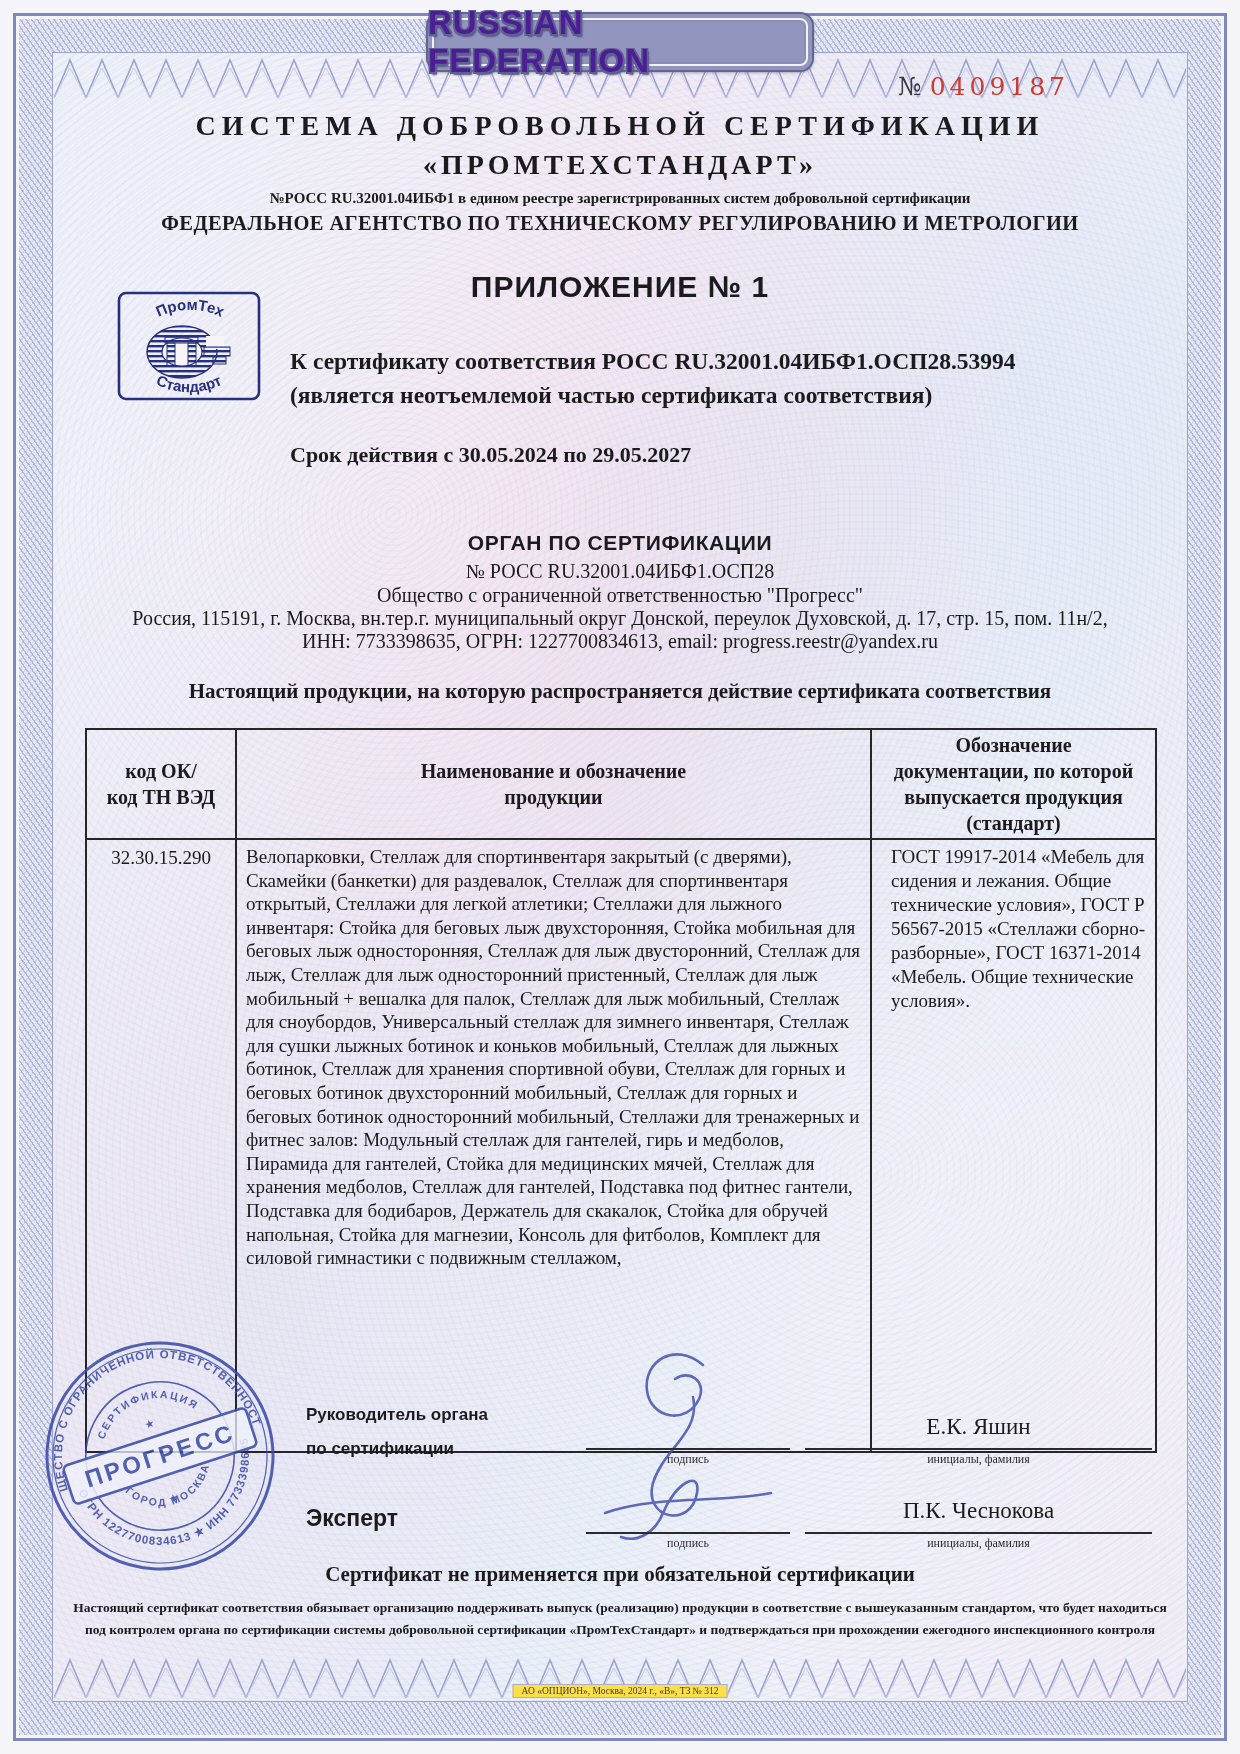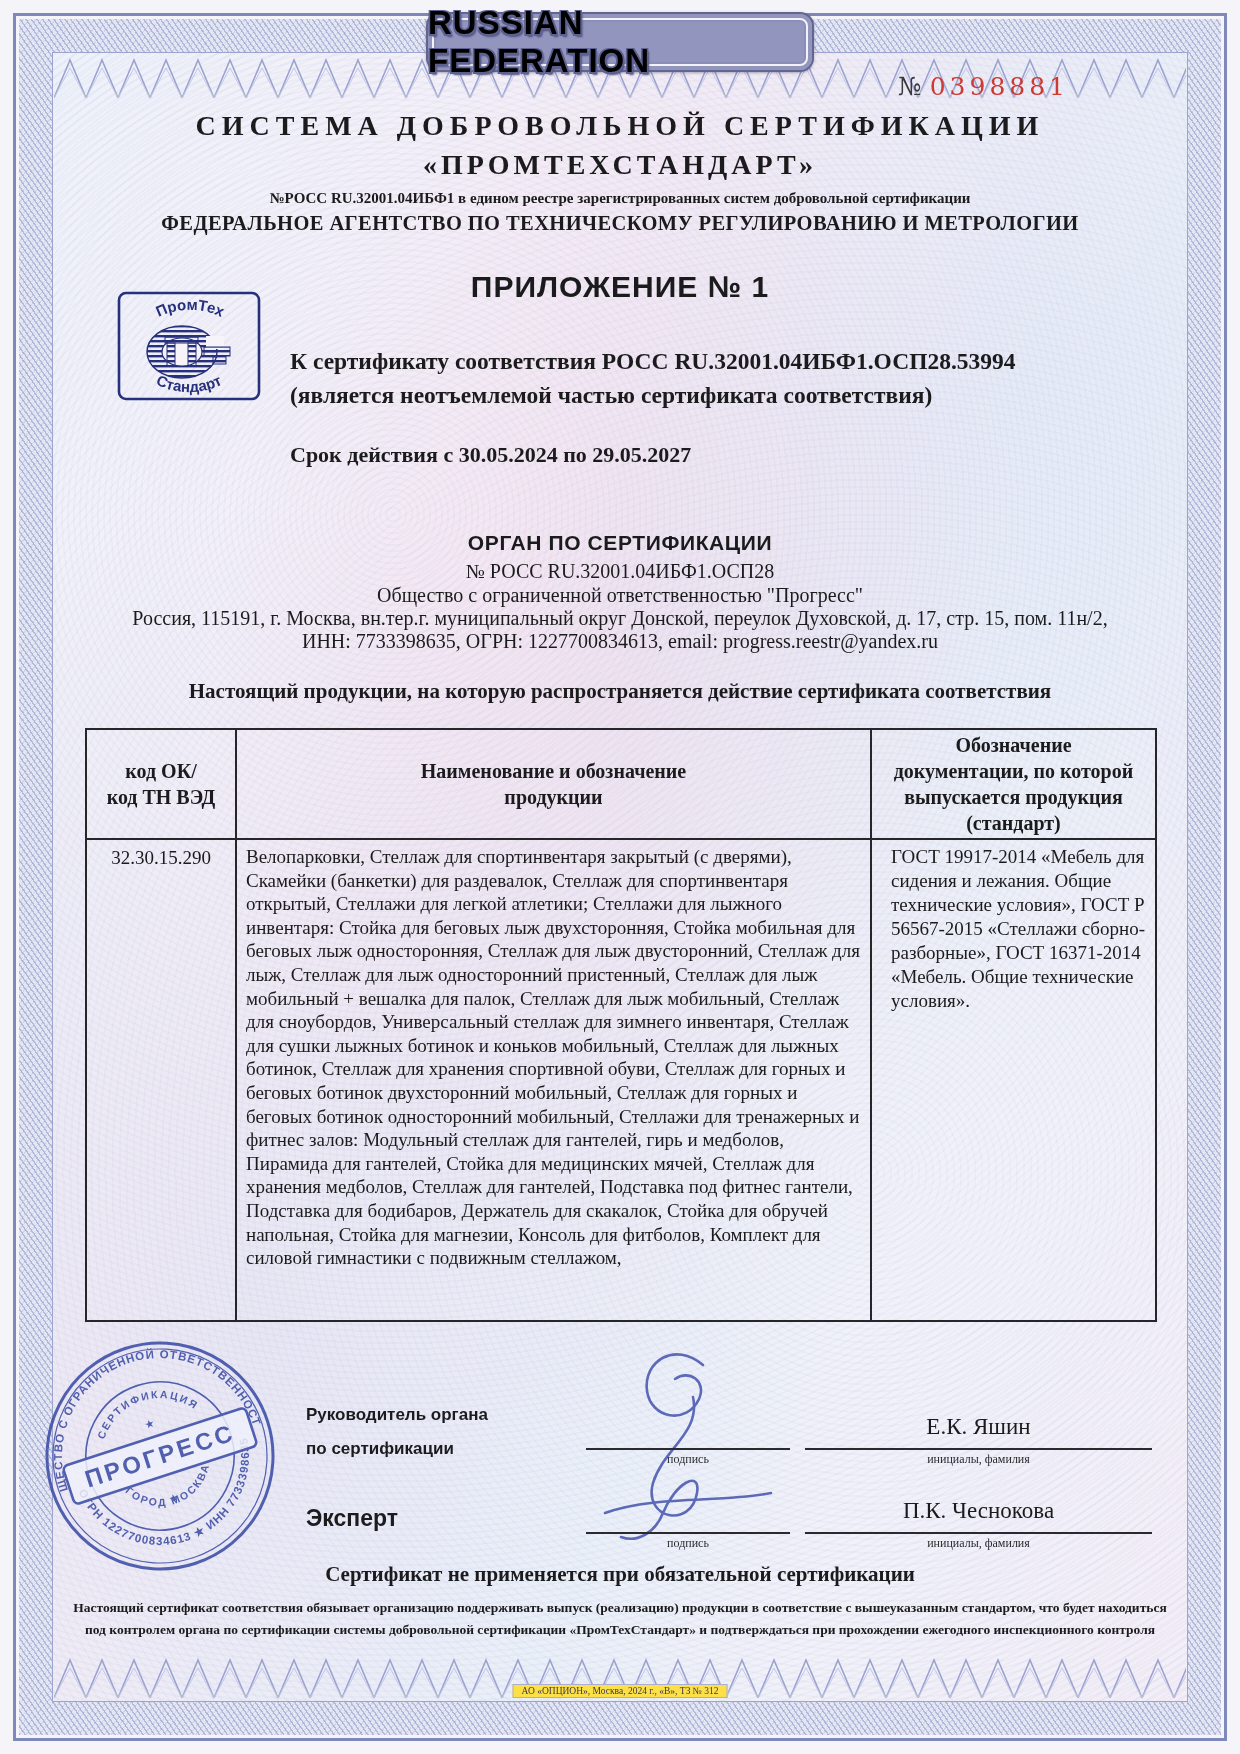--- a/index.html
+++ b/index.html
@@ -34,21 +34,21 @@
   
   .banner{
     position:absolute;top:12px;left:50%;transform:translateX(-50%);
     width:384px;height:56px;z-index:6;border-radius:14px;
     background:#9295be;border:2px solid #62668f;
     box-shadow:inset 0 0 0 4px #9295be, inset 0 0 0 6px #f2f2f8, inset 0 0 0 8px #8b8eb8, 0 1px 3px rgba(60,60,100,.4);
     display:flex;align-items:center;justify-content:center;
   }
   .banner span{
     font-family:"Liberation Sans",sans-serif;font-weight:bold;font-size:33px;letter-spacing:1px;
-    color:#000000;
+    color:#4c1d95;
     text-shadow:-1.5px -1.5px 0 #5d6190,1.5px -1.5px 0 #5d6190,-1.5px 1.5px 0 #5d6190,1.5px 1.5px 0 #5d6190,2px 3px 2px #4c4f7a;
   }
   
   .abs{position:absolute;}
   .ctr{left:0;right:0;text-align:center;}
   .sans{font-family:"Liberation Sans",sans-serif;}
   .prewrap{white-space:pre-line;}
   .doc-number{top:72px;left:898px;font-family:"DejaVu Serif",serif;font-size:25px;}
   .doc-number .no{color:#3a3a40;}
   .doc-number .val{color:#cd3a31;letter-spacing:4px;margin-left:8px;}
@@ -63,21 +63,21 @@
   .org-head{top:531px;font-size:21px;font-weight:bold;letter-spacing:.6px;}
   .org-no{top:560px;font-size:20px;}
   .org-name{top:584px;font-size:20px;}
   .org-addr{top:607px;font-size:20px;}
   .org-req{top:630px;font-size:20px;}
   .list-title{top:679px;font-size:21px;font-weight:bold;}
   
   .ptable{position:absolute;left:85px;top:728px;width:1068px;border:2px solid #26262a;background:rgba(255,255,255,.06);}
   .trow{display:grid;grid-template-columns:148px 635px 285px;}
   .trow.head{height:110px;}
-  .trow.body{height:480px;border-radius:26px;}
+  .trow.body{height:611px;border-radius:26px;}
   .tcell{border-left:2px solid #26262a;overflow:hidden;}
   .tcell:first-child{border-left:none;}
   .trow.head .tcell{display:flex;align-items:center;justify-content:center;text-align:center;font-weight:bold;font-size:20px;line-height:26px;border-bottom:2px solid #26262a;}
   .cell-code{font-size:19px;text-align:center;padding-top:7px;}
   .cell-products{font-size:19px;line-height:23.6px;padding:5px 8px 14px 9px;text-align:left;}
   .cell-standards{font-size:19px;line-height:24px;padding:5px 6px 0 19px;text-align:left;}
   
   .role-head{top:1398px;left:306px;font-size:17px;font-weight:bold;line-height:34px;}
   .role-expert{top:1505px;left:306px;font-size:23px;font-weight:bold;}
   .sig-rule{position:absolute;height:0;border-top:2px solid #2a2a2e;}
@@ -133,21 +133,21 @@
       </defs>
       <rect width="100%" height="44" fill="url(#zzB)"></rect>
     </svg>
   </div>
 
   <div class="banner">
     <span>RUSSIAN FEDERATION</span>
   </div>
 
   <div class="abs doc-number">
-    <span class="no">№</span><span class="val">0398881</span>
+    <span class="no">№</span><span class="val">0409187</span>
   </div>
 
   <div class="abs ctr t-system1">СИСТЕМА ДОБРОВОЛЬНОЙ СЕРТИФИКАЦИИ</div>
   <div class="abs ctr t-system2">«ПРОМТЕХСТАНДАРТ»</div>
   <div class="abs ctr t-registry">№РОСС RU.32001.04ИБФ1 в едином реестре зарегистрированных систем добровольной сертификации</div>
   <div class="abs ctr t-agency">ФЕДЕРАЛЬНОЕ АГЕНТСТВО ПО ТЕХНИЧЕСКОМУ РЕГУЛИРОВАНИЮ И МЕТРОЛОГИИ</div>
   <div class="abs ctr t-appendix sans">ПРИЛОЖЕНИЕ № 1</div>
 
   <div class="logo-box">
     <svg width="146" height="112" viewBox="0 0 146 112">

